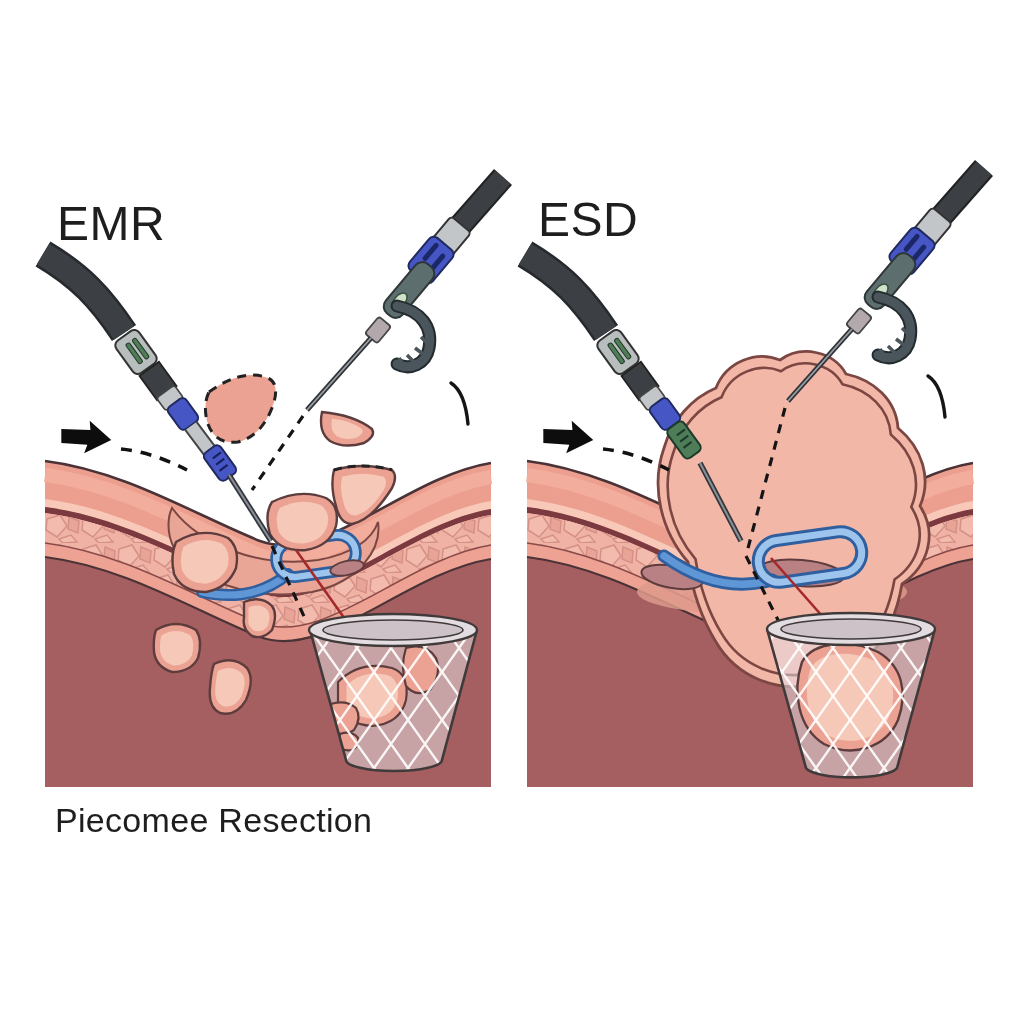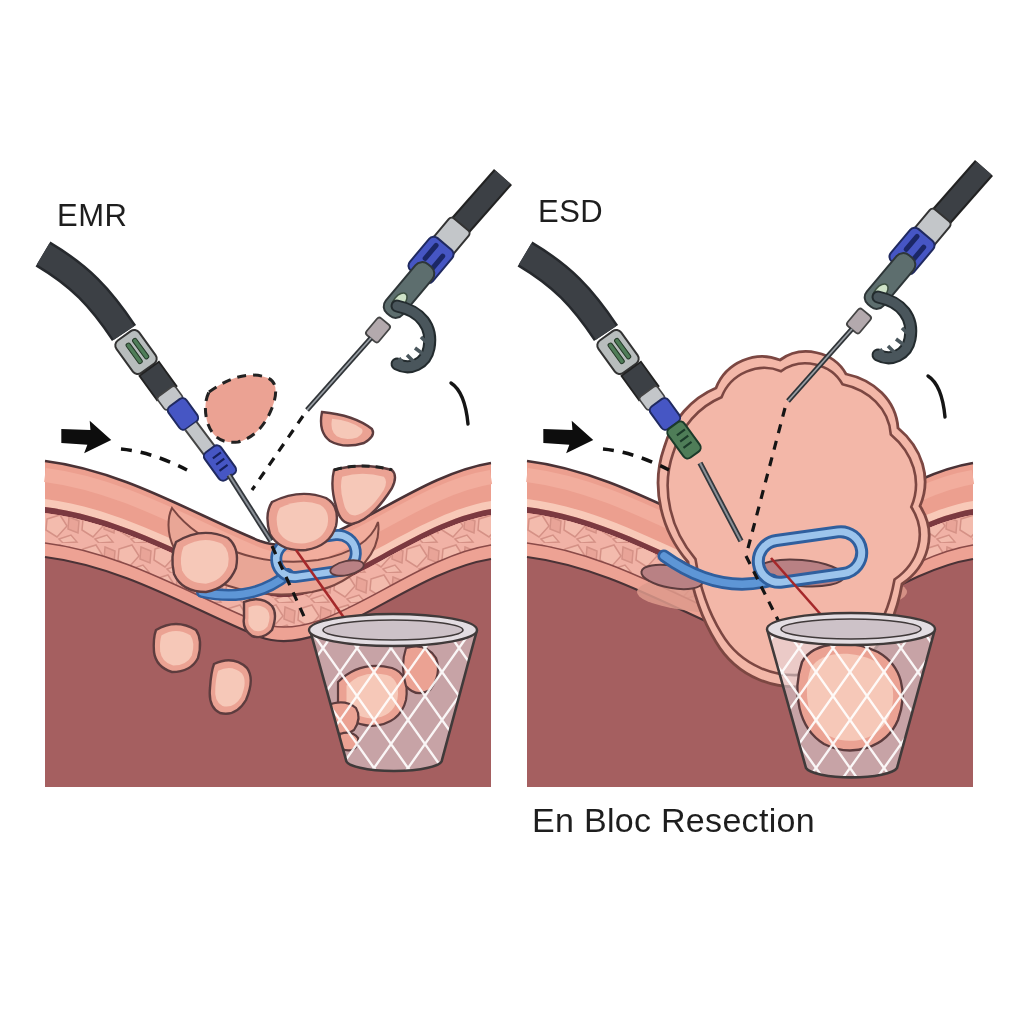--- a/index.html
+++ b/index.html
@@ -5,21 +5,21 @@
   html,body{margin:0;padding:0;}
   body{
     width:1024px;height:1024px;overflow:hidden;
     background:var(--background,#fff);
     font-family:"Liberation Sans", sans-serif;
   }
   .canvas{position:relative;width:1024px;height:1024px;}
   .canvas svg{position:absolute;left:0;top:0;}
   .lbl{
     position:absolute;color:var(--labelColor,#1f1f1f);
-    font-size:31px;letter-spacing:.5px;line-height:1;
+    font-size:48px;letter-spacing:.5px;line-height:1;
   }
   .cap{
     position:absolute;color:var(--labelColor,#1f1f1f);
     font-size:34px;letter-spacing:.3px;line-height:1;
   }
 </style>
 </head>
 <body>
 
 <div class="canvas">
@@ -267,14 +267,14 @@
     <use href="#needleHandle" transform="translate(481,-9)"></use>
 
     <use href="#arrowShape" transform="translate(544,424) rotate(8)" fill="#0d0d0d"></use>
     <use href="#dCurve" transform="translate(603,449)" stroke="#111111" stroke-width="3.6" stroke-dasharray="11 9" fill="none"></use>
     <use href="#mArc" transform="translate(928,376)" stroke="#151515" stroke-width="3.4" fill="none" stroke-linecap="round"></use>
   </g>
 </svg>
 
   <div class="lbl" style="left:57px;top:200px;">EMR</div>
   <div class="lbl" style="left:538px;top:196px;">ESD</div>
-  <div class="cap" style="left:532px;top:803px;">En Bloc Resection</div>
+  <div class="cap" style="left:55px;top:803px;">Piecomee Resection</div>
 </div>
 
 </body></html>

